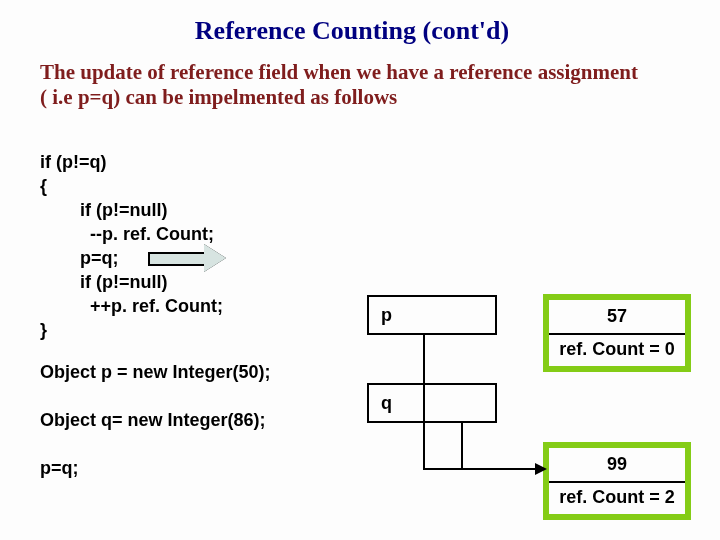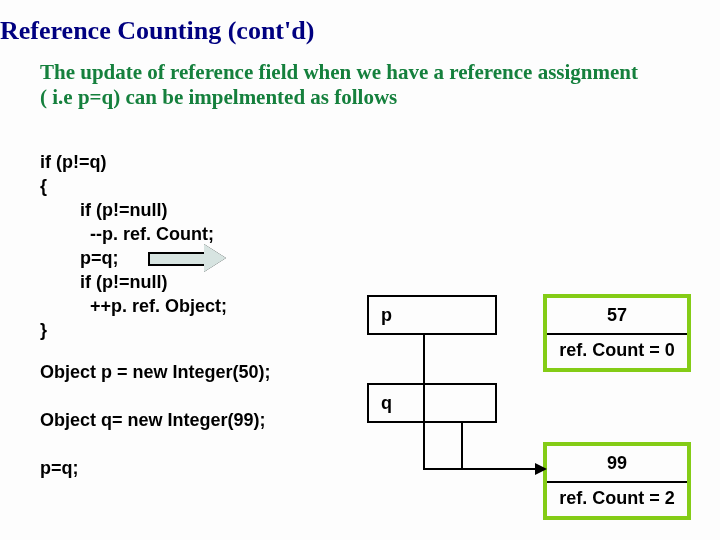--- a/index.html
+++ b/index.html
@@ -11,32 +11,33 @@
     background: #fdfdfd;
     font-family: "Times New Roman", serif;
     position: relative;
     overflow: hidden;
   }
   .title {
     position: absolute;
     top: 16px;
     left: 0;
     width: 704px;
+    text-align: center;
     font-size: 26px;
     font-weight: bold;
     color: #000080;
   }
   .subtitle {
     position: absolute;
     top: 60px;
     left: 40px;
     width: 600px;
     font-size: 21px;
     font-weight: bold;
-    color: #15803d;
+    color: #7f1d1d;
     line-height: 1.2;
   }
   .code {
     position: absolute;
     font-family: Arial, Helvetica, sans-serif;
     font-size: 18px;
     font-weight: bold;
     color: #000;
     white-space: pre;
     text-align: center;
@@ -46,21 +47,21 @@
     border: 2px solid #000;
     background: transparent;
     font-family: Arial, Helvetica, sans-serif;
     font-weight: bold;
     font-size: 18px;
     display: flex;
     align-items: center;
   }
   .bigbox {
     position: absolute;
-    border: 4px solid #84cc16;
+    border: 6px solid #84cc16;
     background: transparent;
   }
   .bigbox .half {
     position: absolute;
     left: 0;
     width: 100%;
     height: 50%;
     display: flex;
     align-items: center;
     justify-content: center;
@@ -106,25 +107,25 @@
 
 <div class="title">Reference Counting (cont'd)</div>
 <div class="subtitle">The update of reference field when we have a reference assignment ( i.e p=q) can be impelmented as follows</div>
 
 <div class="code" style="top:152px; left:40px;">if (p!=q)</div>
 <div class="code" style="top:176px; left:40px;">{</div>
 <div class="code" style="top:200px; left:80px;">if (p!=null)</div>
 <div class="code" style="top:224px; left:80px;">  --p. ref. Count;</div>
 <div class="code" style="top:248px; left:80px;">p=q;</div>
 <div class="code" style="top:272px; left:80px;">if (p!=null)</div>
-<div class="code" style="top:296px; left:80px;">  ++p. ref. Object;</div>
+<div class="code" style="top:296px; left:80px;">  ++p. ref. Count;</div>
 <div class="code" style="top:320px; left:40px;">}</div>
 
 <div class="code" style="top:362px; left:40px;">Object p = new Integer(50);</div>
-<div class="code" style="top:410px; left:40px;">Object q= new Integer(99);</div>
+<div class="code" style="top:410px; left:40px;">Object q= new Integer(86);</div>
 <div class="code" style="top:458px; left:40px;">p=q;</div>
 
 <div class="block-arrow" style="left:146px; top:244px; width:80px; height:28px;">
   <div class="shaft" style="left:20px; top:6px; width:58px; height:14px; border-left:none;"></div>
   <div class="head" style="left:0; top:0; border-top:14px solid transparent; border-bottom:14px solid transparent; border-right:22px solid #d7e4e1;"></div>
   <div style="position:absolute; left:0; top:0; width:0; height:0; border-top:14px solid transparent; border-bottom:14px solid transparent; border-right:22px solid #000; z-index:-1;"></div>
   <div style="position:absolute; left:3px; top:3px; width:0; height:0; border-top:11px solid transparent; border-bottom:11px solid transparent; border-right:18px solid #d7e4e1;"></div>
 </div>
 
 <div class="smallbox" style="left:367px; top:295px; width:130px; height:40px; padding-left:12px;">

